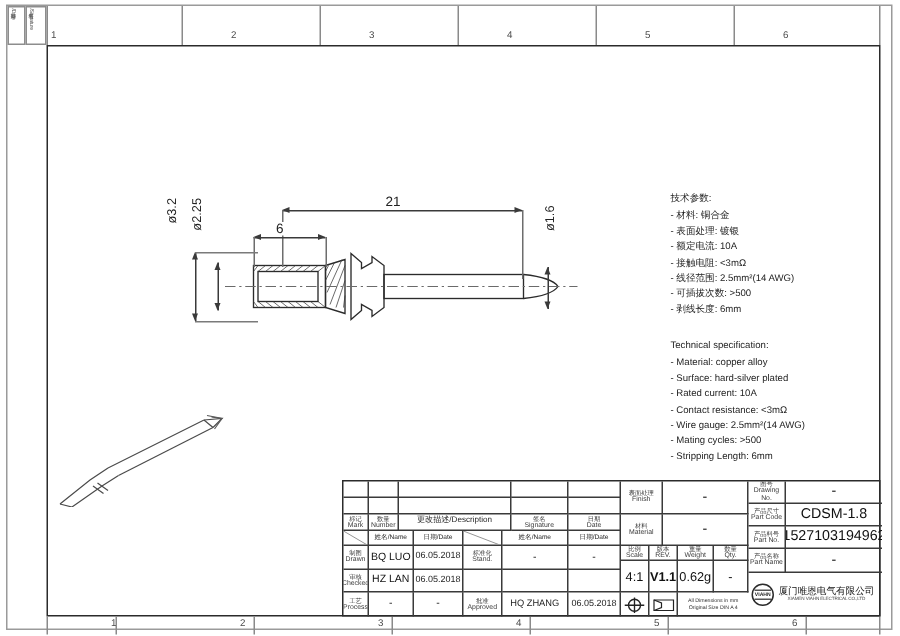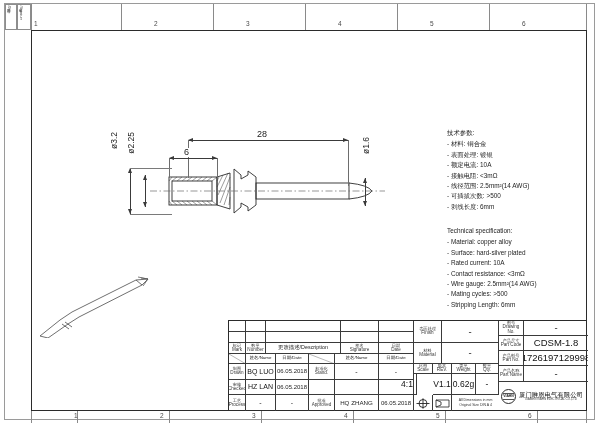--- a/index.html
+++ b/index.html
@@ -331,21 +331,21 @@
       <line x1="40" y1="66" x2="275" y2="66" stroke="#6a6a6a" stroke-width="0.7" stroke-dasharray="7,2.5,1.5,2.5"></line>
     </svg>
   </div>
 
   <div>
     <div class="dimline" style="left:188px; top:140px; width:160px;"></div>
     <div class="arrowL" style="left:188px; top:137.5px;"></div>
     <div class="arrowR" style="left:343px; top:137.5px;"></div>
     <div class="extline" style="left:188px; top:140px; height:38px;"></div>
     <div class="extline" style="left:348px; top:140px; height:46px;"></div>
-    <div class="dimtext" style="left:255px; top:130px;">28</div>
+    <div class="dimtext" style="left:255px; top:130px;">21</div>
   </div>
 
   <div>
     <div class="dimline" style="left:169px; top:158px; width:48px;"></div>
     <div class="arrowL" style="left:169px; top:155.5px;"></div>
     <div class="arrowR" style="left:212px; top:155.5px;"></div>
     <div class="extline" style="left:169px; top:158px; height:20px;"></div>
     <div class="extline" style="left:217px; top:158px; height:20px;"></div>
     <div class="dimtext" style="left:182px; top:148px;">6</div>
   </div>
@@ -587,24 +587,24 @@
           <span class="en">Weight</span>
         </span>
     </div>
     <div class="tbcell" style="left:247px; top:43px; width:23px; height:10px;">
       <span class="lbl2">
           <span class="cn">数量</span>
           <span class="en">Qty.</span>
         </span>
     </div>
 
-    <div class="tbcell" style="left:169px; top:53px; width:19px; height:21px;">
+    <div class="tbcell" style="left:185px; top:53px; width:19px; height:21px;">
       <span class="val">4:1</span>
     </div>
-    <div class="tbcell" style="left:204px; top:53px; width:19px; height:21px;">
+    <div class="tbcell" style="left:204px; top:53px; width:19px; height:21px;font-weight:bold;">
       <span class="val">V1.1</span>
     </div>
     <div class="tbcell" style="left:223px; top:53px; width:24px; height:21px;">
       <span class="val">0.62g</span>
     </div>
     <div class="tbcell" style="left:247px; top:53px; width:23px; height:21px;">
       <span class="val">-</span>
     </div>
 
     <div class="tbcell nb-b" style="left:185px; top:74px; width:19px; height:16px;">
@@ -645,21 +645,21 @@
       <span class="val big">CDSM-1.8</span>
     </div>
 
     <div class="tbcell" style="left:270px; top:30px; width:25px; height:15px;">
       <span class="lbl2">
           <span class="cn">产品料号</span>
           <span class="en">Part No.</span>
         </span>
     </div>
     <div class="tbcell nb-r" style="left:295px; top:30px; width:64px; height:15px;">
-      <span class="val big">1726197129998</span>
+      <span class="val big">1527103194962</span>
     </div>
 
     <div class="tbcell" style="left:270px; top:45px; width:25px; height:16px;">
       <span class="lbl2">
           <span class="cn">产品名称</span>
           <span class="en">Part Name</span>
         </span>
     </div>
     <div class="tbcell nb-r" style="left:295px; top:45px; width:64px; height:16px;">
       <span class="val big">-</span>

